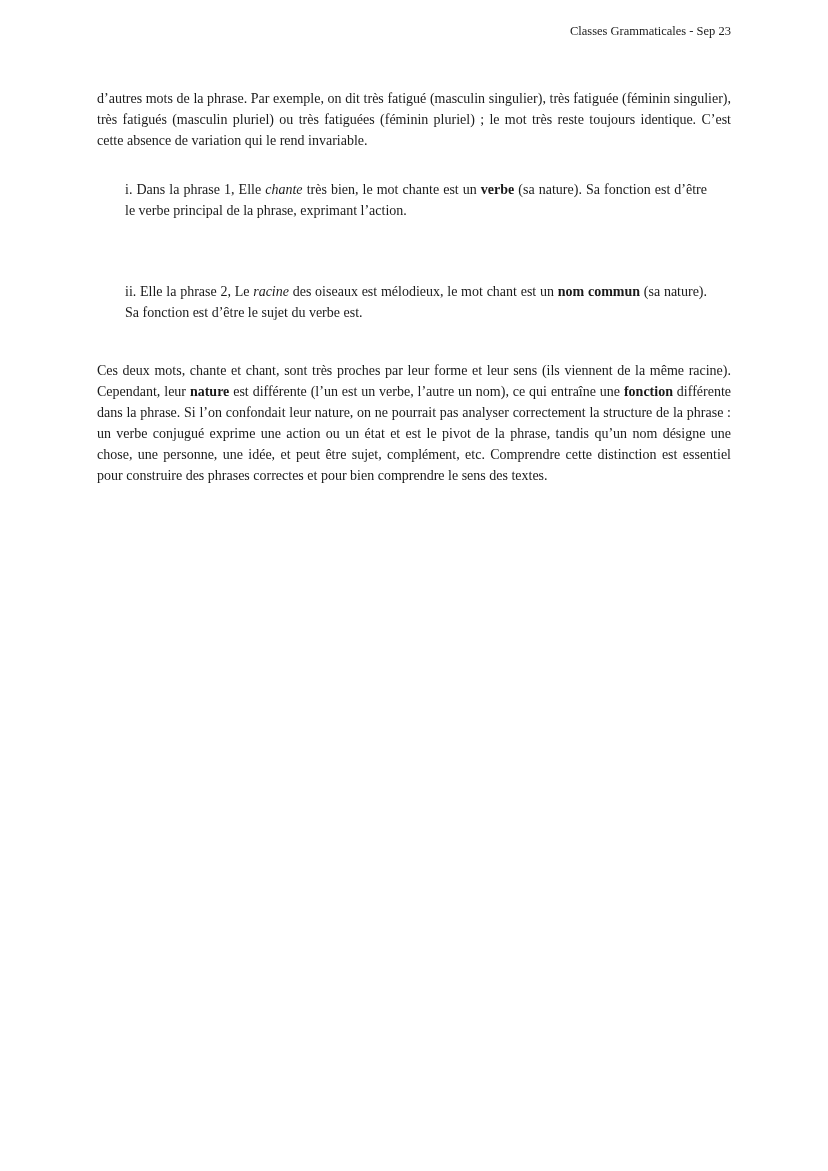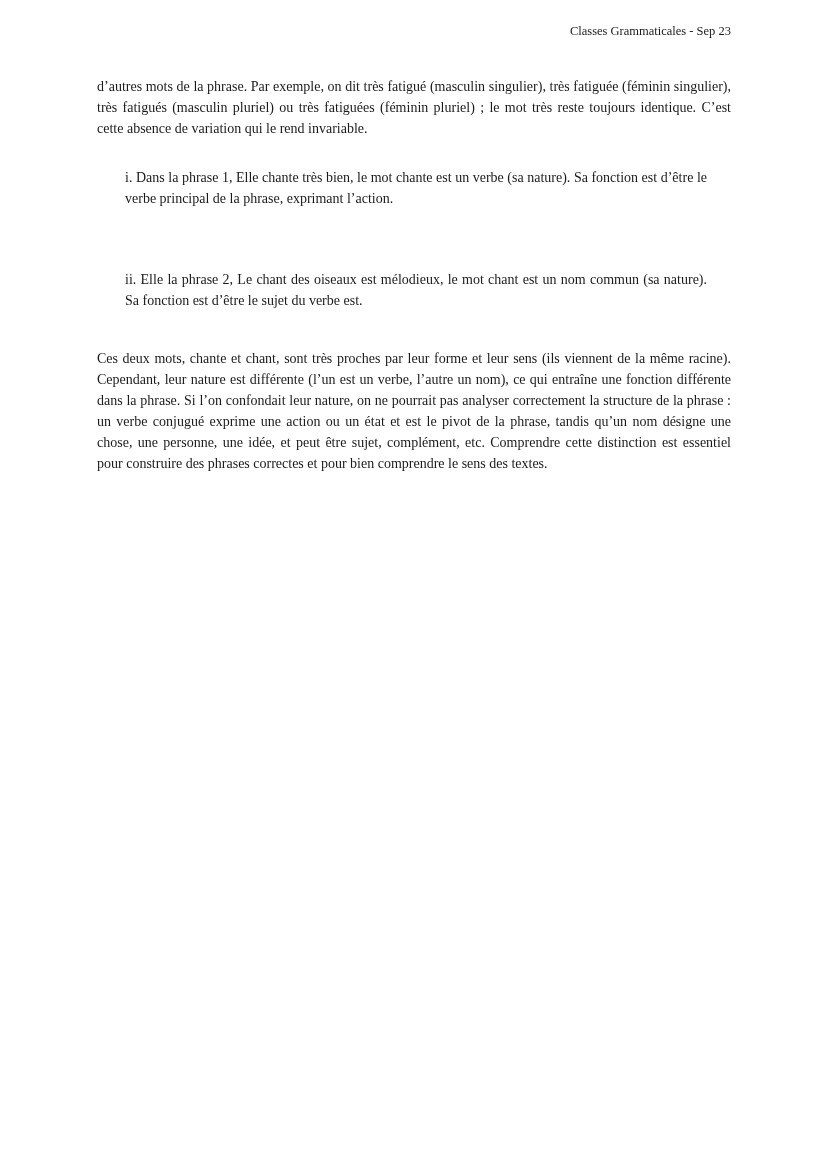--- a/index.html
+++ b/index.html
@@ -19,21 +19,21 @@
   }
   .header {
     position: absolute;
     top: 24px;
     right: 97px;
     font-size: 12.5px;
     color: #1a1a1a;
   }
   .doc-body {
     position: absolute;
-    top: 76px;
+    top: 88px;
     left: 97px;
     width: 634px;
     font-size: 14px;
     line-height: 21px;
     text-align: justify;
   }
   .para { margin: 0; }
   .para-intro   { margin-bottom: 28px; }
   .para-c       { margin-bottom: 52px; }
   .example-item {
@@ -46,39 +46,39 @@
   .para-final { margin-bottom: 16px; }
   .footer {
     position: absolute;
     bottom: 58px;
     left: 0;
     width: 100%;
     text-align: center;
     font-size: 14px;
     color: #1a1a1a;
   }
-  .seg-bold   { font-weight: normal; }
-  .seg-italic { }
+  .seg-bold   { font-weight: bold; }
+  .seg-italic { font-style: italic; }
 </style>
 </head>
 <body>
 
 <div class="page">
 
   <div class="header">
     <span>Classes Grammaticales - Sep 23</span>
   </div>
 
   <div class="doc-body">
 
     <p class="para para-intro"><span>d’autres mots de la phrase. Par exemple, on dit très fatigué (masculin singulier), très fatiguée (féminin singulier), très fatigués (masculin pluriel) ou très fatiguées (féminin pluriel) ; le mot très reste toujours identique. C’est cette absence de variation qui le rend invariable.</span></p>
 
 
     <p class="para example-item item-i"><span>i. Dans la phrase 1, Elle </span><span class="seg-italic">chante</span><span> très bien, le mot chante est un </span><span class="seg-bold">verbe</span><span> (sa nature). Sa fonction est d’être le verbe principal de la phrase, exprimant l’action.</span></p>
 
-    <p class="para example-item item-ii"><span>ii. Elle la phrase 2, Le </span><span class="seg-italic">chant</span><span> des oiseaux est mélodieux, le mot chant est un </span><span class="seg-bold">nom commun</span><span> (sa nature). Sa fonction est d’être le sujet du verbe est.</span></p>
+    <p class="para example-item item-ii"><span>ii. Elle la phrase 2, Le </span><span class="seg-italic">racine</span><span> des oiseaux est mélodieux, le mot chant est un </span><span class="seg-bold">nom commun</span><span> (sa nature). Sa fonction est d’être le sujet du verbe est.</span></p>
 
     <p class="para para-final"><span>Ces deux mots, chante et chant, sont très proches par leur forme et leur sens (ils viennent de la même racine). Cependant, leur </span><span class="seg-bold">nature</span><span> est différente (l’un est un verbe, l’autre un nom), ce qui entraîne une </span><span class="seg-bold">fonction</span><span> différente dans la phrase. Si l’on confondait leur nature, on ne pourrait pas analyser correctement la structure de la phrase : un verbe conjugué exprime une action ou un état et est le pivot de la phrase, tandis qu’un nom désigne une chose, une personne, une idée, et peut être sujet, complément, etc. Comprendre cette distinction est essentiel pour construire des phrases correctes et pour bien comprendre le sens des textes.</span></p>
 
   </div>
 
 
 </div>
 
 </body></html>

